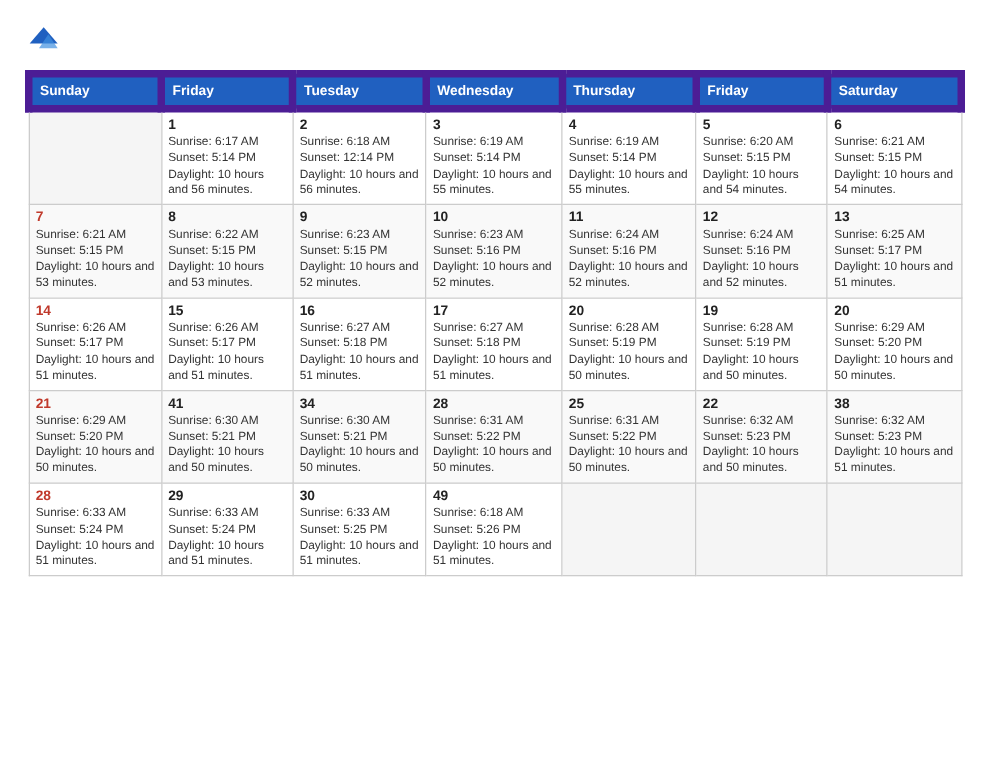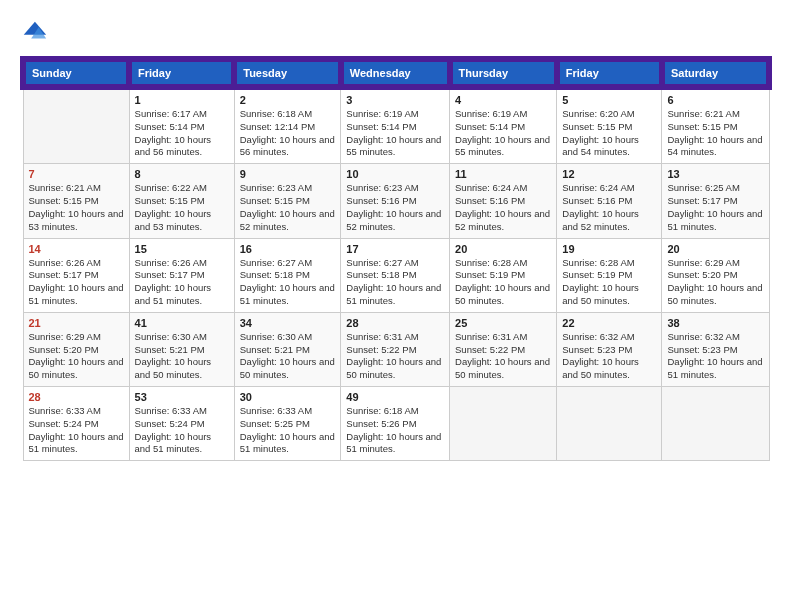--- a/index.html
+++ b/index.html
@@ -330,21 +330,21 @@
         </tr>
         <tr>
           <td>
             <span class="day-number">28</span>
             <div class="day-info">Sunrise: 6:33 AM
 Sunset: 5:24 PM
 Daylight: 10 hours
 and 51 minutes.</div>
           </td>
           <td>
-            <span class="day-number">53</span>
+            <span class="day-number">29</span>
             <div class="day-info">Sunrise: 6:33 AM
 Sunset: 5:24 PM
 Daylight: 10 hours
 and 51 minutes.</div>
           </td>
           <td>
             <span class="day-number">30</span>
             <div class="day-info">Sunrise: 6:33 AM
 Sunset: 5:25 PM
 Daylight: 10 hours

